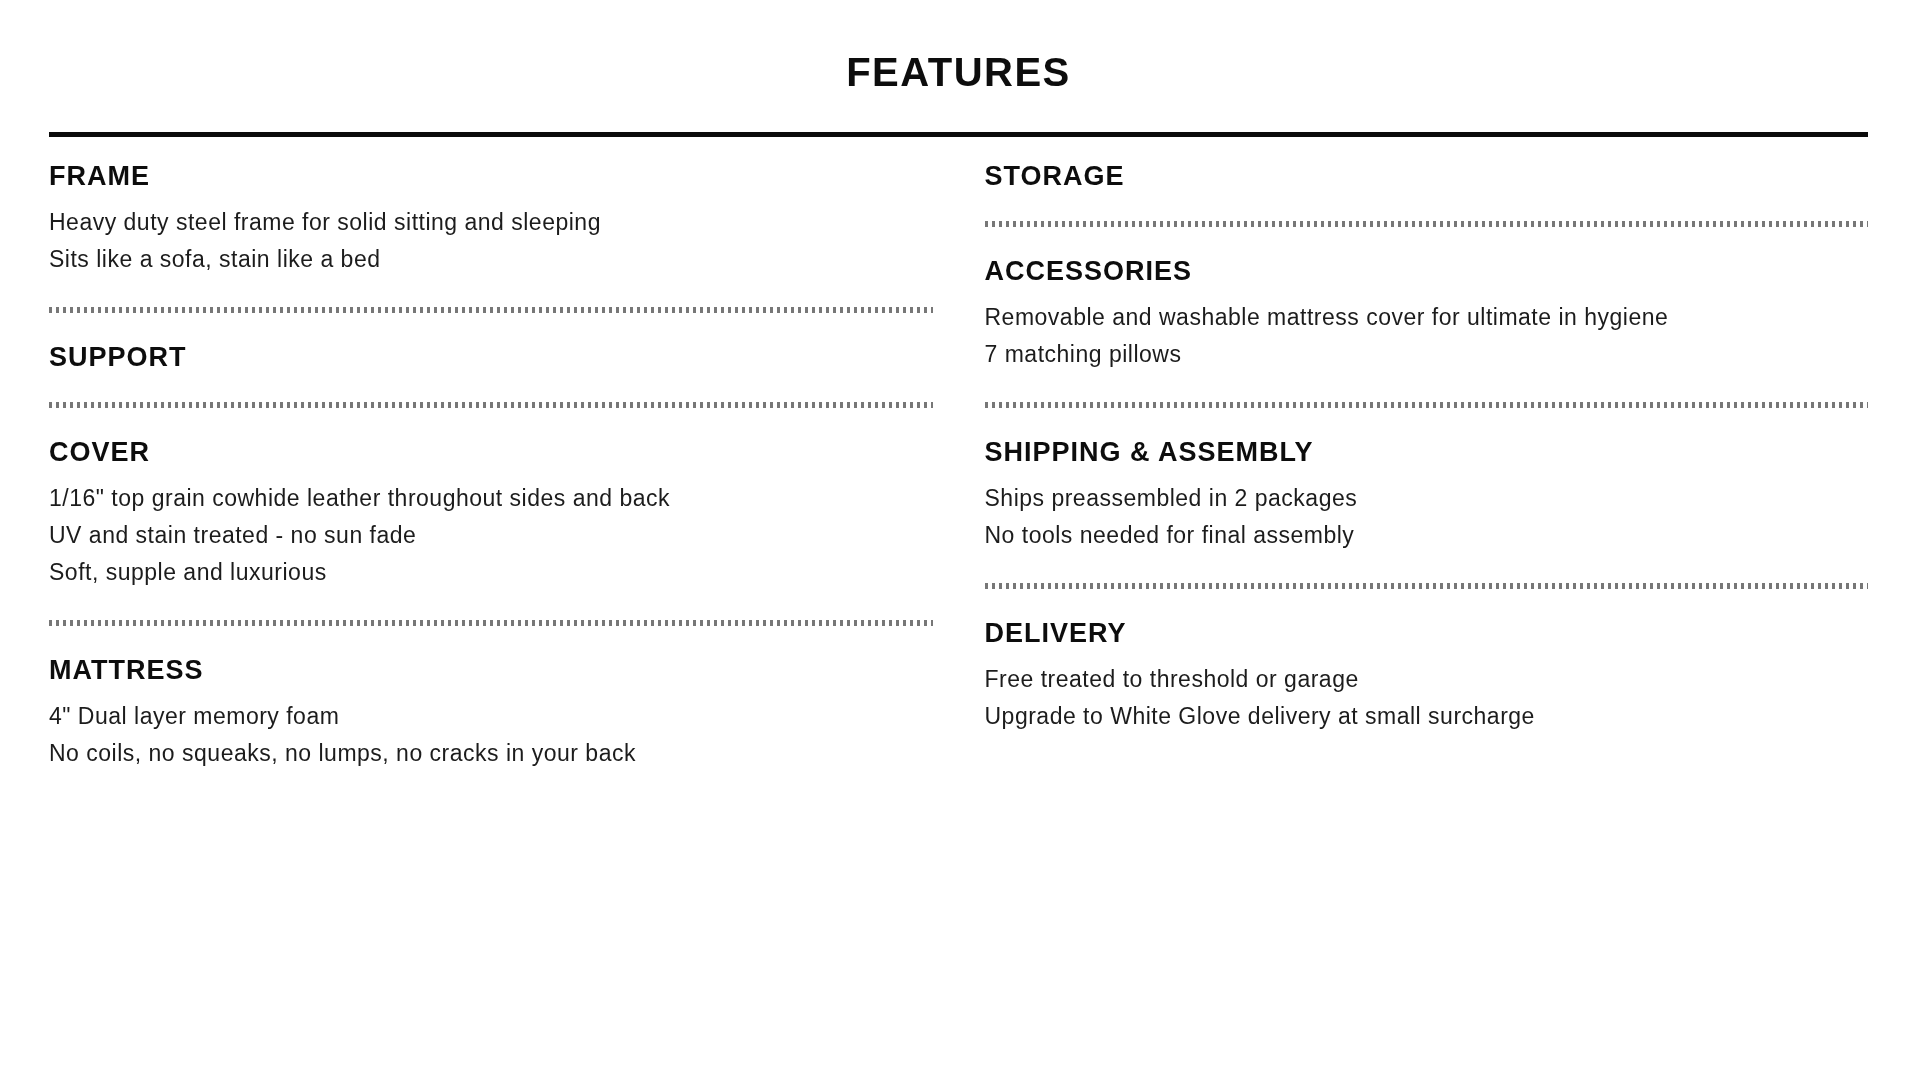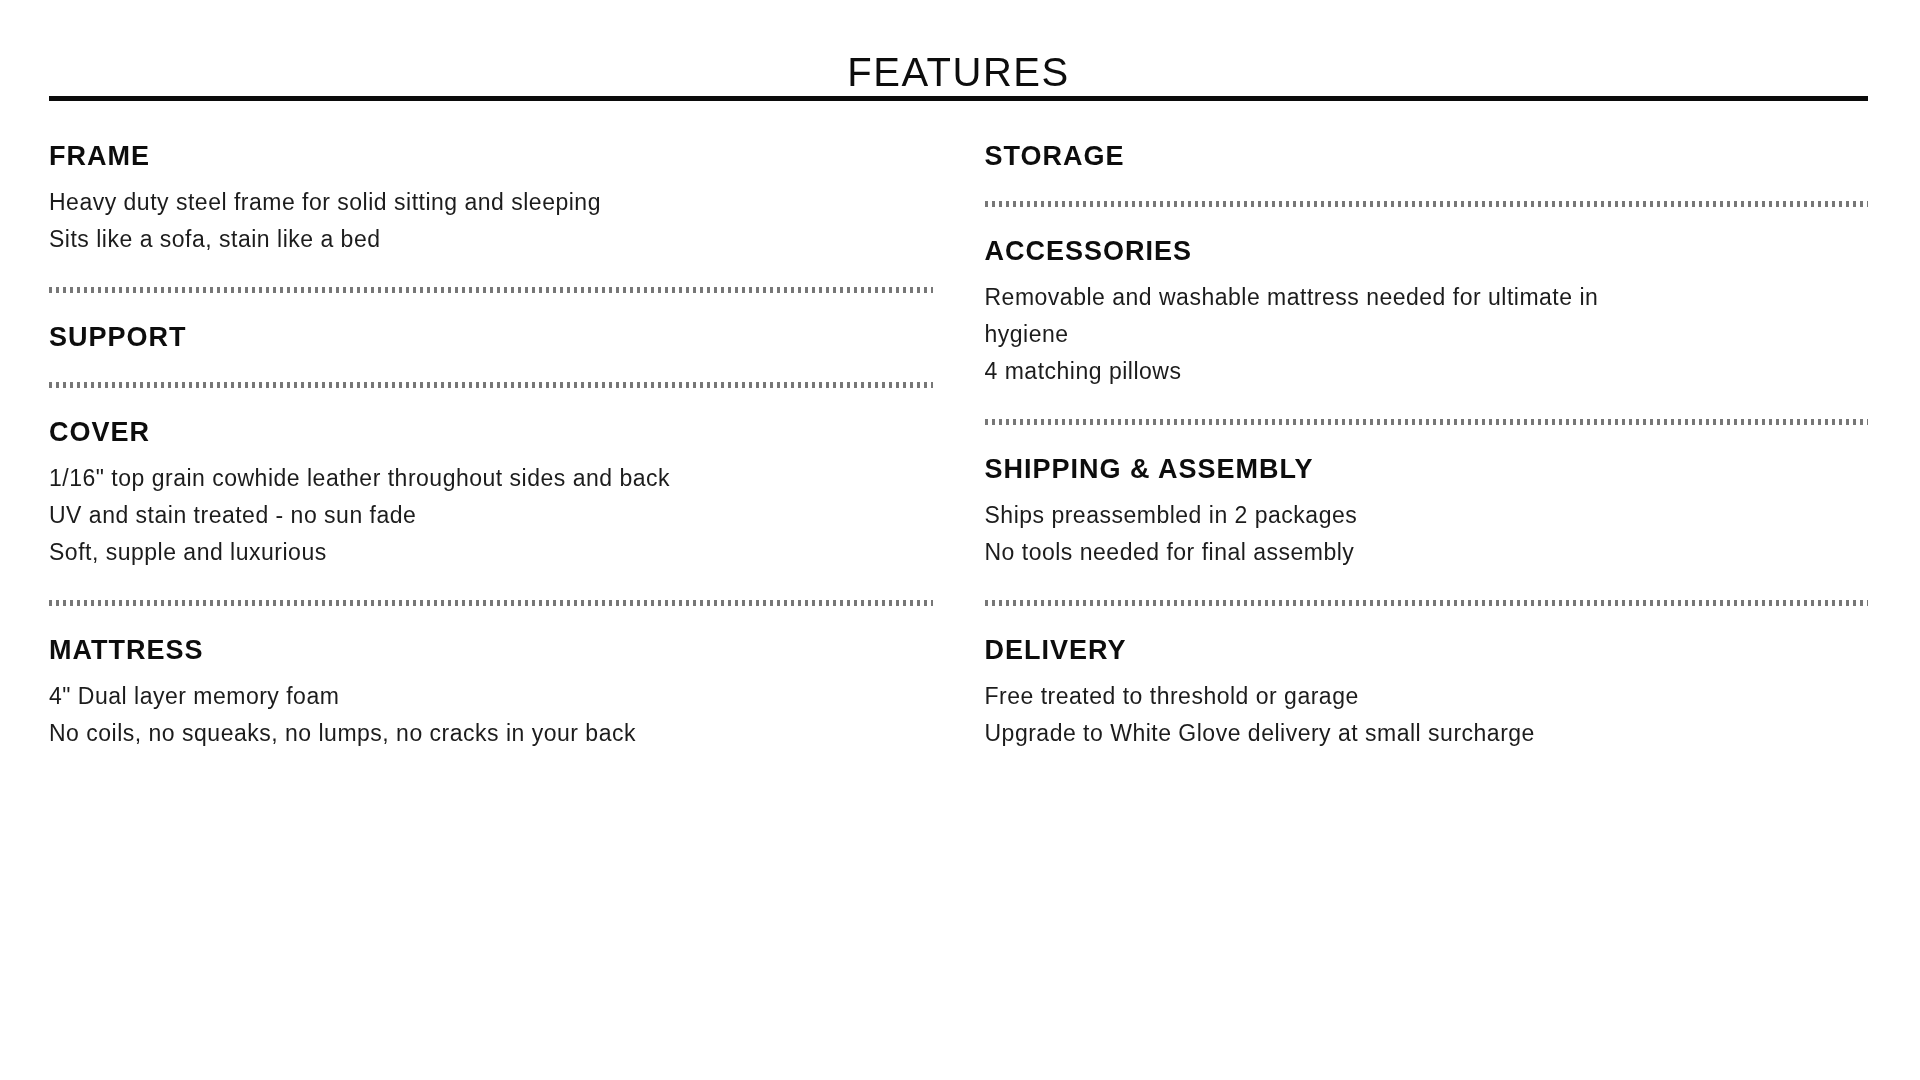--- a/index.html
+++ b/index.html
@@ -14,33 +14,34 @@
   body{
     background:var(--bg);
     font-family:"Liberation Sans","DejaVu Sans",sans-serif;
     color:var(--text);
     padding:48px 52px 0 49px;
   }
   .page-title{
     text-align:center;
     font-size:40px;
     line-height:48px;
-    font-weight:normal;
+    font-weight:bold;
     letter-spacing:1.5px;
     color:var(--heading);
+    margin-bottom:36px;
   }
   .title-rule{
     height:5px;
     background:var(--rule);
     border:none;
   }
   .columns{
     display:flex;
     gap:52px;
-    margin-top:39px;
+    margin-top:23px;
   }
   .col{flex:1 1 0;}
   .section-heading{
     font-size:27px;
     line-height:32px;
     font-weight:bold;
     letter-spacing:1px;
     color:var(--heading);
   }
   .section-body{
@@ -99,22 +100,22 @@
       </section>
     </div>
   <div class="col col-right">
       <section>
         <h2 class="section-heading">STORAGE</h2>
       </section>
       <div class="dotted-separator"></div>
       <section>
         <h2 class="section-heading">ACCESSORIES</h2>
         <div class="section-body">
-          <p class="feature-item">Removable and washable mattress needed for ultimate in hygiene</p>
-          <p class="feature-item">4 matching pillows</p>
+          <p class="feature-item">Removable and washable mattress cover for ultimate in hygiene</p>
+          <p class="feature-item">7 matching pillows</p>
         </div>
       </section>
       <div class="dotted-separator"></div>
       <section>
         <h2 class="section-heading">SHIPPING &amp; ASSEMBLY</h2>
         <div class="section-body">
           <p class="feature-item">Ships preassembled in 2 packages</p>
           <p class="feature-item">No tools needed for final assembly</p>
         </div>
       </section>

